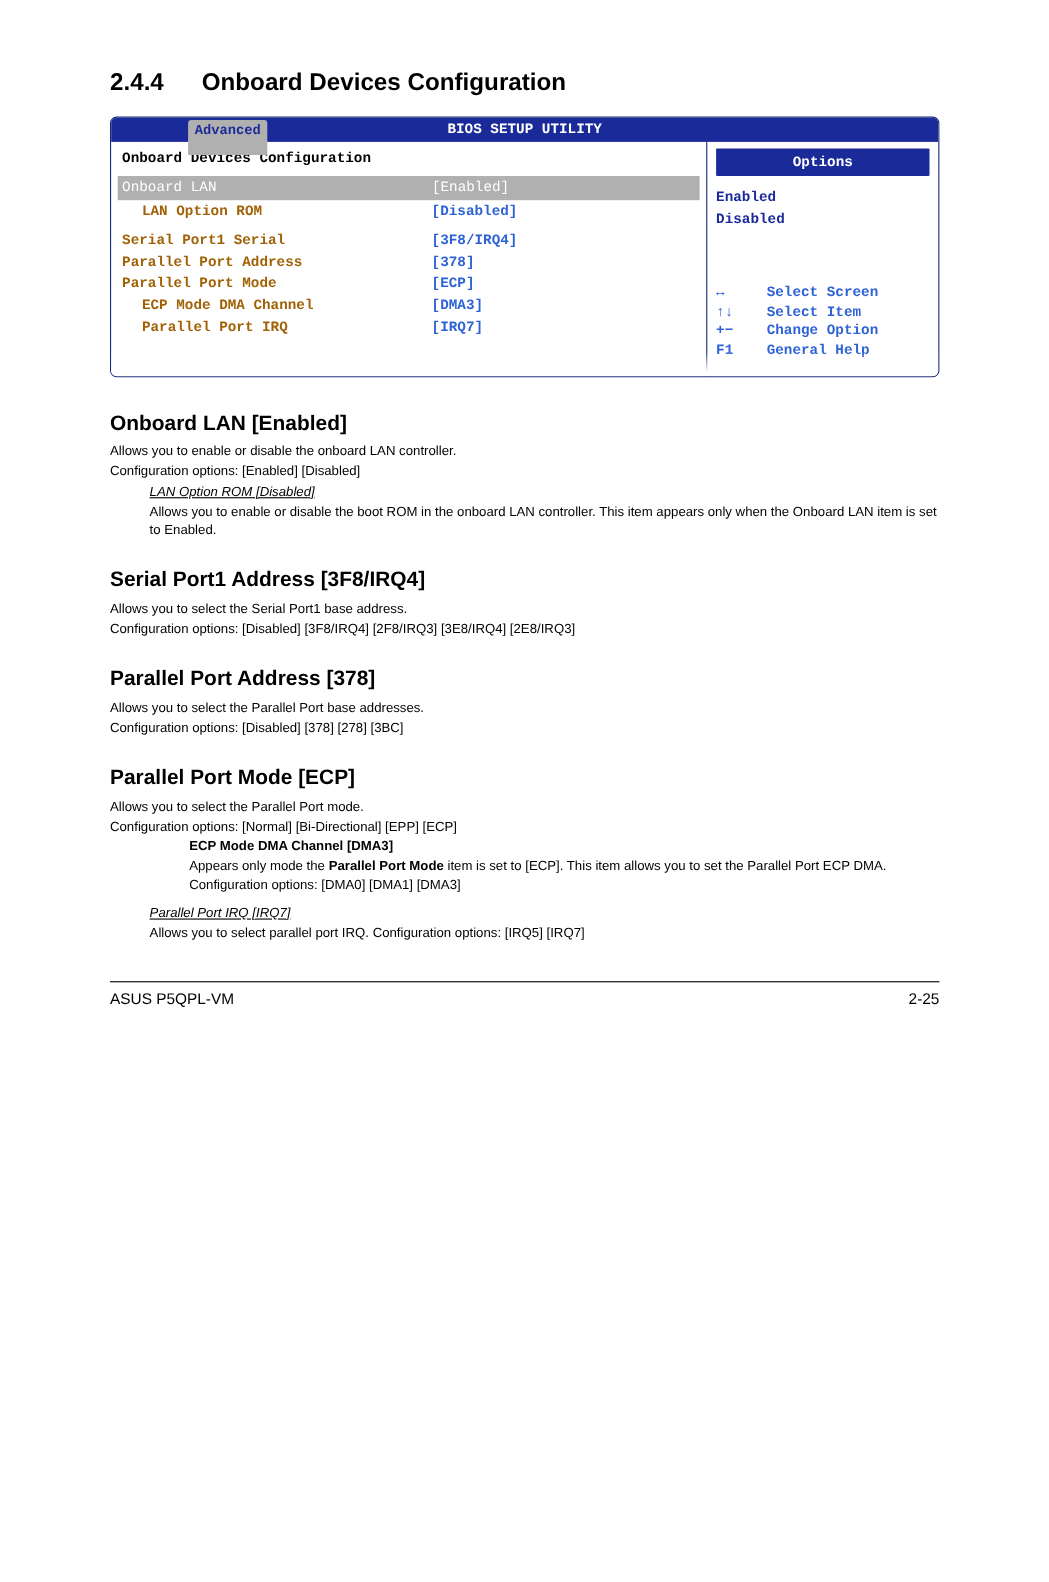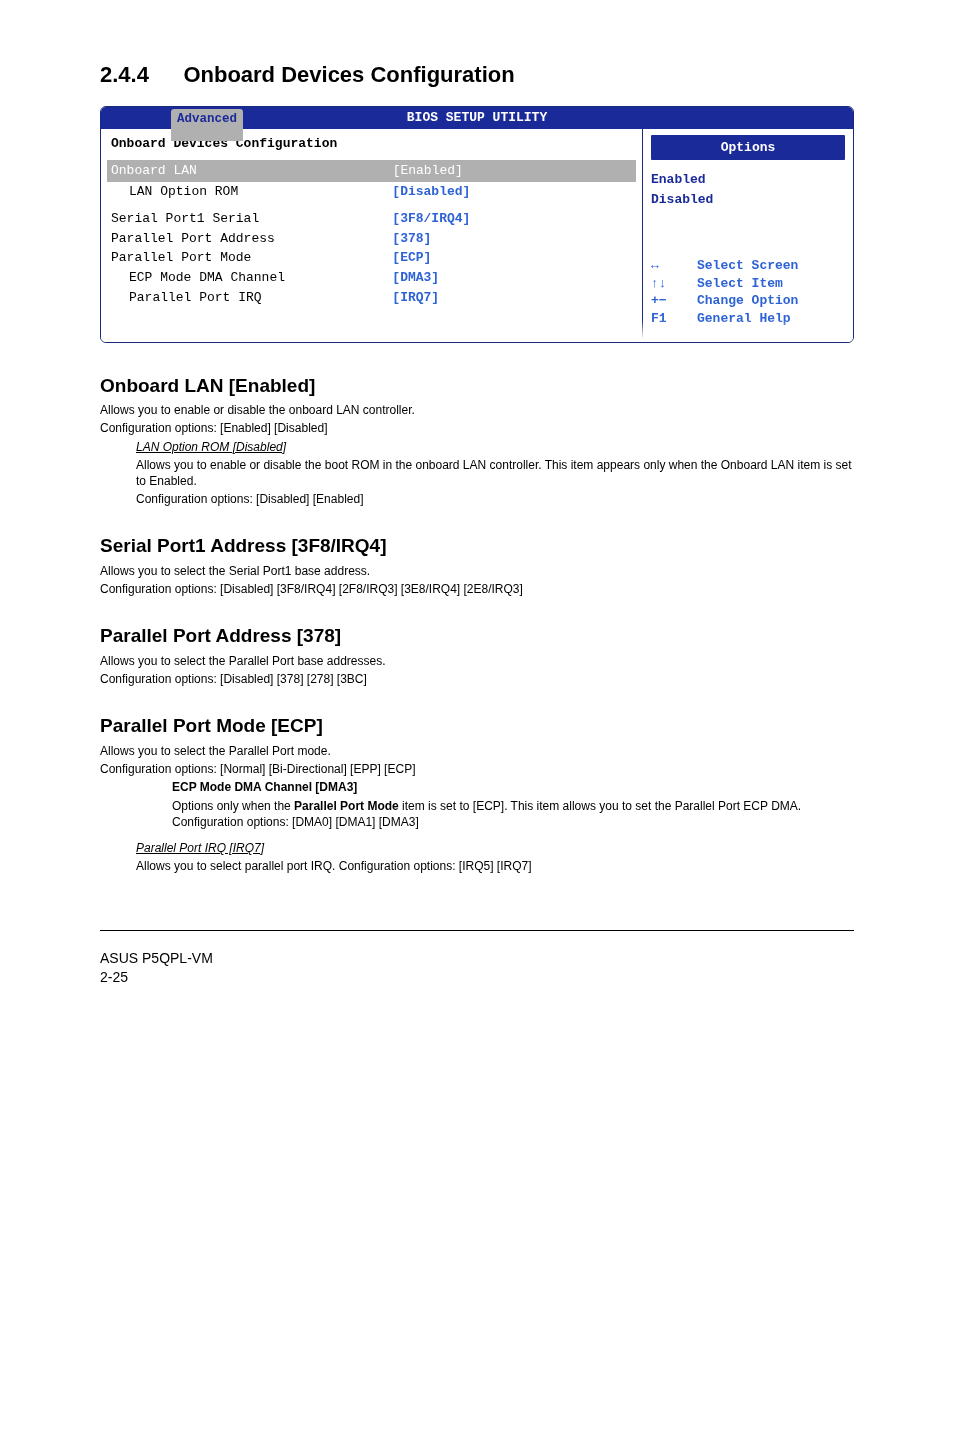--- a/index.html
+++ b/index.html
@@ -59,21 +59,21 @@
   .bios-right {
     width: 210px;
     padding: 6px 8px 14px 8px;
     color: #2e63d6;
   }
   .panel-title { color: #000; font-weight: bold; margin-bottom: 8px; }
   .sel-row { background: #b0b0b0; padding: 2px 0; margin: 0 -4px; }
   .sel-row .k { color: #fff; display:inline-block; width: 54%; padding-left:4px;}
   .sel-row .v { color: #fff; }
   .row { padding: 1px 0; }
-  .row .k { display: inline-block; width: 54%; color: #000000; font-weight: normal; }
+  .row .k { display: inline-block; width: 54%; color: #a16207; font-weight: bold; }
   .row .v { color: #2e63d6; font-weight: bold; }
   .row.indent .k { padding-left: 18px; }
   .opt-box {
     background: #1a2a99; color:#fff; text-align:center; font-weight:bold;
     padding: 4px 0; margin-bottom: 10px; border-radius:1px;
   }
   .bios-right .opt-line { font-weight:bold; padding:1px 0; color:#1a2a99; }
   .nav-block { margin-top: 48px; color: #2e63d6; font-weight: bold; }
   .nav-block .nrow { display:flex; }
   .nav-block .sym { width: 46px; }
@@ -83,24 +83,23 @@
     pointer-events:none;
   }
 
   h3.sub { font-size: 19px; font-weight: bold; margin: 26px 0 4px 0; }
   p.body-text { margin: 2px 0 2px 0; font-size: 12px; }
   .indent1 { margin-left: 36px; }
   .indent2 { margin-left: 72px; }
   .ul { text-decoration: underline; font-style: italic; }
   .footer {
     border-top: 1px solid #000;
-    margin-top: 56px; padding-top: 18px;
+    margin-top: 36px; padding-top: 6px;
     display:flex; justify-content:space-between;
     font-size: 14px;
-    flex-direction: column;
   }
   .bump { height: 8px; }
 </style>
 </head>
 <body>
 
 <div class="section-row">
   <span class="section-num">2.4.4</span>
   <span class="section-title">Onboard Devices Configuration</span>
 </div>
@@ -166,39 +165,38 @@
   <div class="bios-fade"></div>
 </div>
 
 <h3 class="sub">Onboard LAN [Enabled]</h3>
 <p class="body-text">Allows you to enable or disable the onboard LAN controller.</p>
 <p class="body-text">Configuration options: [Enabled] [Disabled]</p>
 
 <div class="indent1">
   <p class="body-text"><span class="ul">LAN Option ROM [Disabled]</span></p>
   <p class="body-text">Allows you to enable or disable the boot ROM in the onboard LAN controller. This item appears only when the Onboard LAN item is set to Enabled.</p>
-  <p class="body-text">Configuration options: [Disabled] [Enabled]</p>
 </div>
 
 <h3 class="sub">Serial Port1 Address [3F8/IRQ4]</h3>
 <p class="body-text">Allows you to select the Serial Port1 base address.</p>
 <p class="body-text">Configuration options: [Disabled] [3F8/IRQ4] [2F8/IRQ3] [3E8/IRQ4] [2E8/IRQ3]</p>
 
 <h3 class="sub">Parallel Port Address [378]</h3>
 <p class="body-text">Allows you to select the Parallel Port base addresses.</p>
 <p class="body-text">Configuration options: [Disabled] [378] [278] [3BC]</p>
 
 <h3 class="sub">Parallel Port Mode [ECP]</h3>
 <p class="body-text">Allows you to select the Parallel Port  mode.</p>
 <p class="body-text">Configuration options: [Normal] [Bi-Directional] [EPP] [ECP]</p>
 
 <div class="indent2">
   <p class="body-text"><b>ECP Mode DMA Channel [DMA3]</b></p>
   <p class="body-text">
-    <span>Options only when the </span><b>Parallel Port Mode</b><span> item is set to [ECP]. This item allows you to set the Parallel Port ECP DMA. Configuration options: [DMA0] [DMA1] [DMA3]</span>
+    <span>Appears only mode the </span><b>Parallel Port Mode</b><span> item is set to [ECP]. This item allows you to set the Parallel Port ECP DMA. Configuration options: [DMA0] [DMA1] [DMA3]</span>
   </p>
 </div>
 
 <div class="indent1" style="margin-top:10px;">
   <p class="body-text"><span class="ul">Parallel Port IRQ [IRQ7]</span></p>
   <p class="body-text">Allows you to select parallel port IRQ. Configuration options: [IRQ5] [IRQ7]</p>
 </div>
 
 <div class="footer">
   <span>ASUS P5QPL-VM</span>

